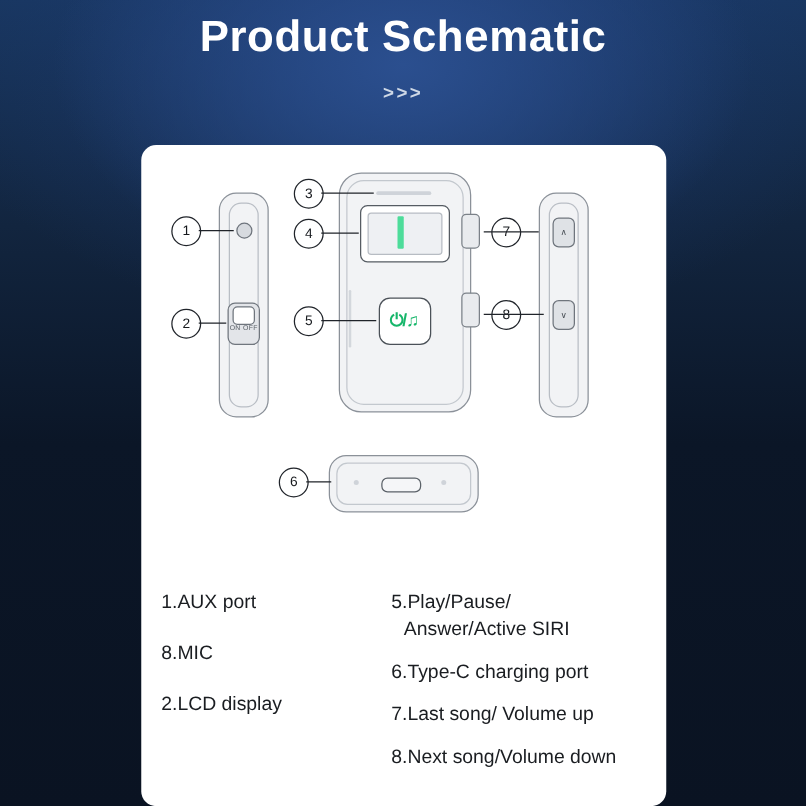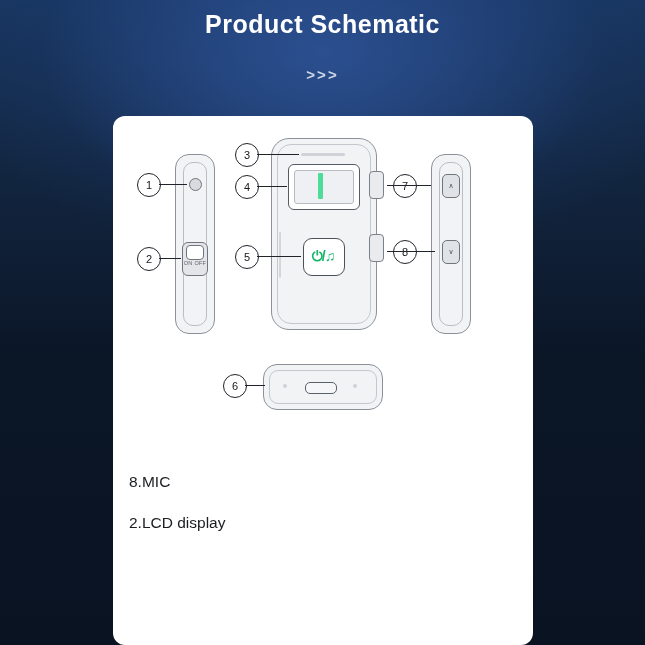--- a/index.html
+++ b/index.html
@@ -10,21 +10,21 @@
   }
   #page{
     position:relative;width:645px;height:645px;
     background:
       radial-gradient(ellipse 70% 45% at 50% 8%, #2b4f8f 0%, rgba(43,79,143,0) 62%),
       radial-gradient(ellipse 90% 60% at 50% 0%, #1c3a6e 0%, rgba(28,58,110,0) 70%),
       linear-gradient(180deg, #18365f 0%, #12253f 28%, #0b1627 55%, #0a1322 100%);
   }
   .title{
     position:absolute;left:0;top:10px;width:645px;text-align:center;
-    color:#ffffff;font-size:25px;font-weight:bold;letter-spacing:0.5px;
+    color:#ffffff;font-size:35px;font-weight:bold;letter-spacing:0.5px;
   }
   .chevrons{
     position:absolute;left:0;top:66px;width:645px;text-align:center;
     color:#cfd9e6;font-size:15px;letter-spacing:2px;font-weight:bold;
   }
   .card{
     position:absolute;left:113px;top:116px;width:420px;height:529px;
     background:#ffffff;border-radius:12px;
   }
 
@@ -232,19 +232,29 @@
 
       <div class="bub b7">7</div>
       <div class="lead l7"></div>
 
       <div class="bub b8">8</div>
       <div class="lead l8"></div>
     </div>
 
     <div class="legend">
       <div class="col colA">
+        <div class="item">1.AUX port</div>
         <div class="item">8.MIC</div>
         <div class="item">2.LCD display</div>
       </div>
+      <div class="col colB">
+        <div class="itemB">
+          <span>5.Play/Pause/</span>
+          <span class="indent">Answer/Active SIRI</span>
+        </div>
+        <div class="itemB">6.Type-C charging port</div>
+        <div class="itemB">7.Last song/ Volume up</div>
+        <div class="itemB">8.Next song/Volume down</div>
+      </div>
     </div>
 
   </div>
 </div>
 
 </body></html>

